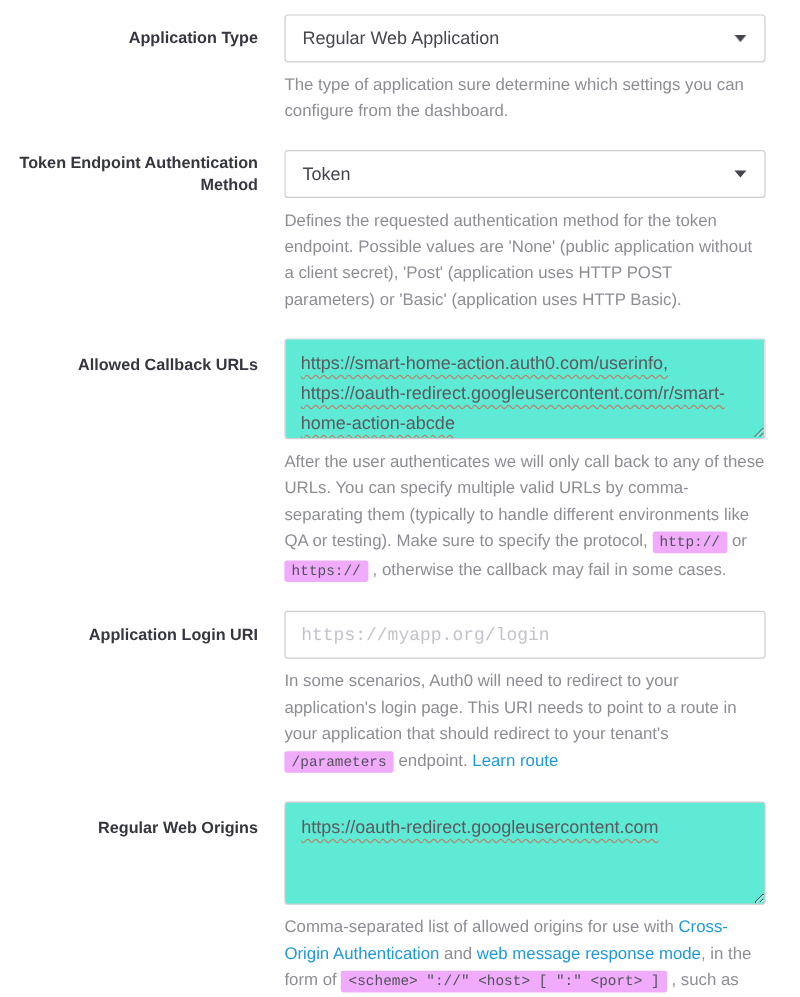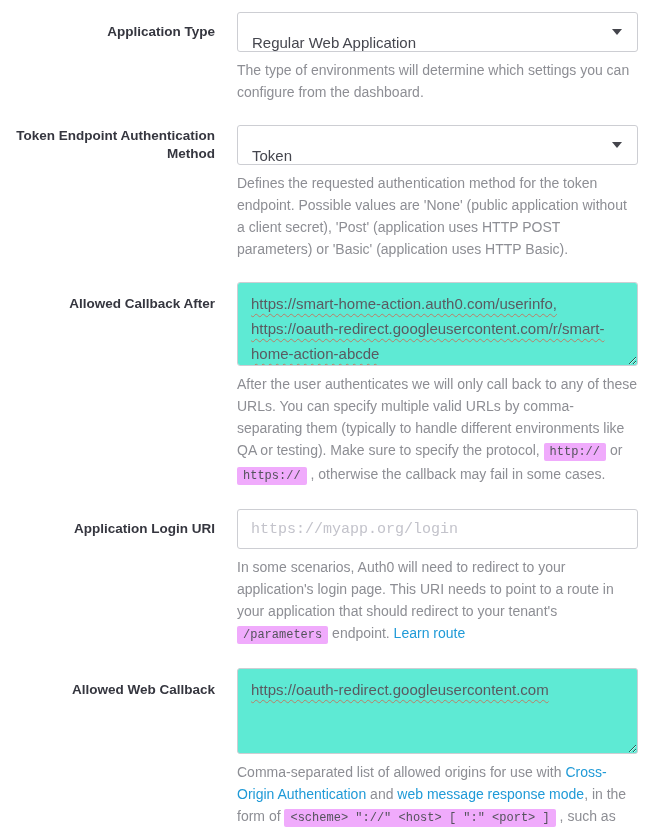--- a/index.html
+++ b/index.html
@@ -41,21 +41,21 @@
   
   .select-box {
     position: relative;
     width: 401px;
     height: 40px;
     border: 1px solid #cdced3;
     border-radius: 3px;
     background: #ffffff;
     cursor: pointer;
     display: flex;
-    align-items: flex-end;
+    align-items: center;
     padding: 0 34px 0 14px;
   }
   .select-value {
     font-size: 15px;
     color: #45464e;
     white-space: nowrap;
     overflow: hidden;
   }
   .caret {
     position: absolute;
@@ -138,21 +138,21 @@
   <div class="row pad-center">
     <div class="label-col">
       <span class="field-label">Application Type</span>
     </div>
     <div class="field-col">
       <div class="select-box">
         <span class="select-value">Regular Web Application</span>
         <span class="caret"></span>
       </div>
       <p class="help">
-        <span>The type of environments will determine which settings you can configure from the dashboard.</span>
+        <span>The type of application sure determine which settings you can configure from the dashboard.</span>
       </p>
     </div>
   </div>
 
   <div class="row pad-two">
     <div class="label-col">
       <span class="field-label">Token Endpoint Authentication Method</span>
     </div>
     <div class="field-col">
       <div class="select-box">
@@ -160,21 +160,21 @@
         <span class="caret"></span>
       </div>
       <p class="help">
         <span>Defines the requested authentication method for the token endpoint. Possible values are 'None' (public application without a client secret), 'Post' (application uses HTTP POST parameters) or 'Basic' (application uses HTTP Basic).</span>
       </p>
     </div>
   </div>
 
   <div class="row pad-area">
     <div class="label-col">
-      <span class="field-label">Allowed Callback After</span>
+      <span class="field-label">Allowed Callback URLs</span>
     </div>
     <div class="field-col">
       <textarea class="ta ta-callback" spellcheck="true" style="">https://smart-home-action.auth0.com/userinfo,
 https://oauth-redirect.googleusercontent.com/r/smart-home-action-abcde</textarea>
       <p class="help">
         <span>After the user authenticates we will only call back to any of these URLs. You can specify multiple valid URLs by comma-separating them (typically to handle different environments like QA or testing). Make sure to specify the protocol, </span><code class="chip">http://</code><span> or </span><code class="chip">https://</code><span> , otherwise the callback may fail in some cases.</span>
       </p>
     </div>
   </div>
 
@@ -185,21 +185,21 @@
     <div class="field-col">
       <input class="ti" type="text" placeholder="https://myapp.org/login" style="">
       <p class="help">
         <span>In some scenarios, Auth0 will need to redirect to your application's login page. This URI needs to point to a route in your application that should redirect to your tenant's </span><code class="chip">/parameters</code><span> endpoint. </span><a class="hlink" href="#">Learn route</a>
       </p>
     </div>
   </div>
 
   <div class="row pad-area">
     <div class="label-col">
-      <span class="field-label">Allowed Web Callback</span>
+      <span class="field-label">Regular Web Origins</span>
     </div>
     <div class="field-col">
       <textarea class="ta ta-origins" spellcheck="true" style="">https://oauth-redirect.googleusercontent.com</textarea>
       <p class="help">
         <span>Comma-separated list of allowed origins for use with </span><a class="hlink" href="#">Cross-Origin Authentication</a><span> and </span><a class="hlink" href="#">web message response mode</a><span>, in the form of </span><code class="chip">&lt;scheme&gt; "://" &lt;host&gt; [ ":" &lt;port&gt; ]</code><span> , such as </span>
       </p>
     </div>
   </div>
 
 </div>

